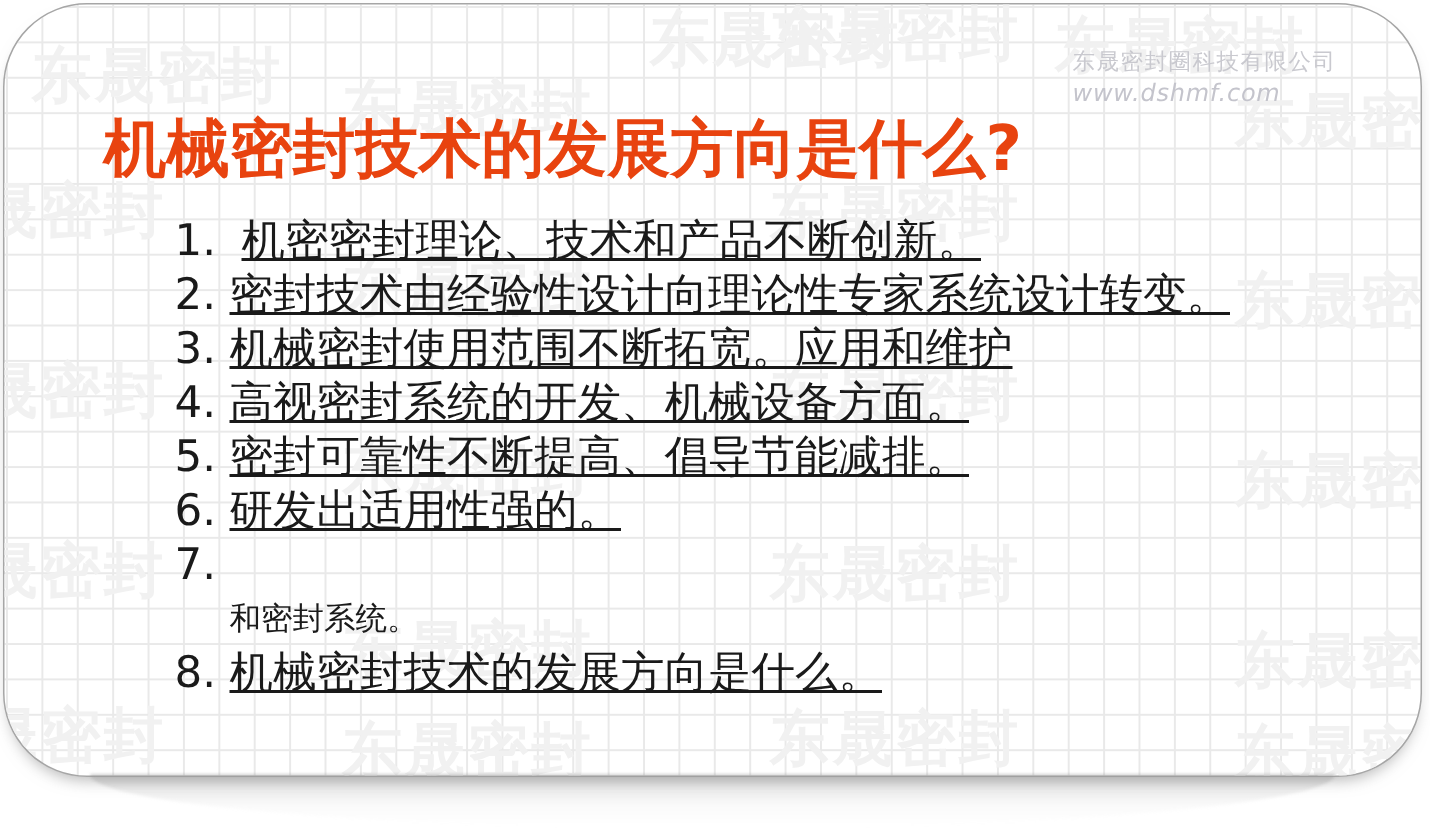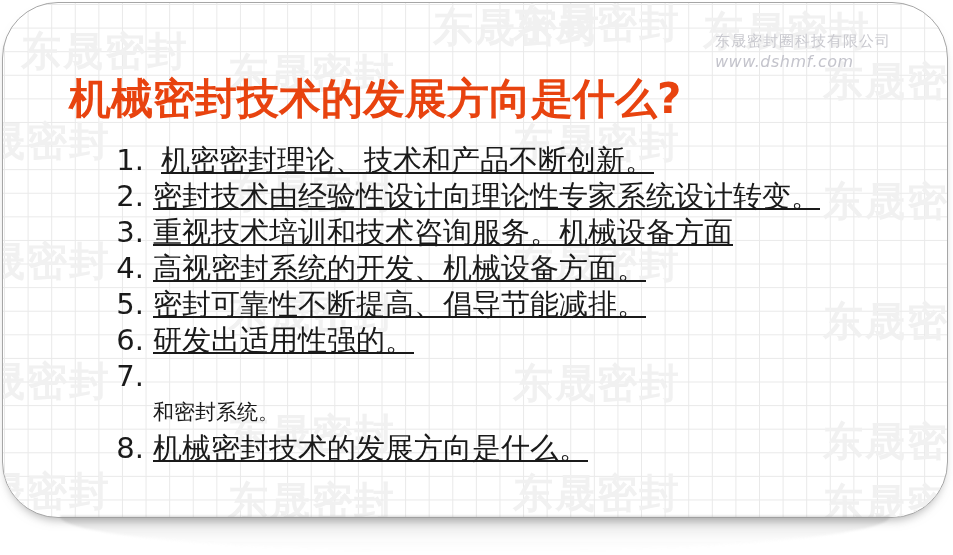--- a/index.html
+++ b/index.html
@@ -205,21 +205,21 @@
           <span class="txt">机密密封理论、技术和产品不断创新。</span>
         </div>
         <div class="list-item">
           <span class="num">2.</span>
           <span class="gap"></span>
           <span class="txt">密封技术由经验性设计向理论性专家系统设计转变。</span>
         </div>
         <div class="list-item">
           <span class="num">3.</span>
           <span class="gap"></span>
-          <span class="txt">重视技术培训和技术咨询服务。机械设备方面</span>
+          <span class="txt">机械密封使用范围不断拓宽。应用和维护</span>
         </div>
         <div class="list-item">
           <span class="num">4.</span>
           <span class="gap"></span>
           <span class="txt">高视密封系统的开发、机械设备方面。</span>
         </div>
         <div class="list-item">
           <span class="num">5.</span>
           <span class="gap"></span>
           <span class="txt">密封可靠性不断提高、倡导节能减排。</span>

